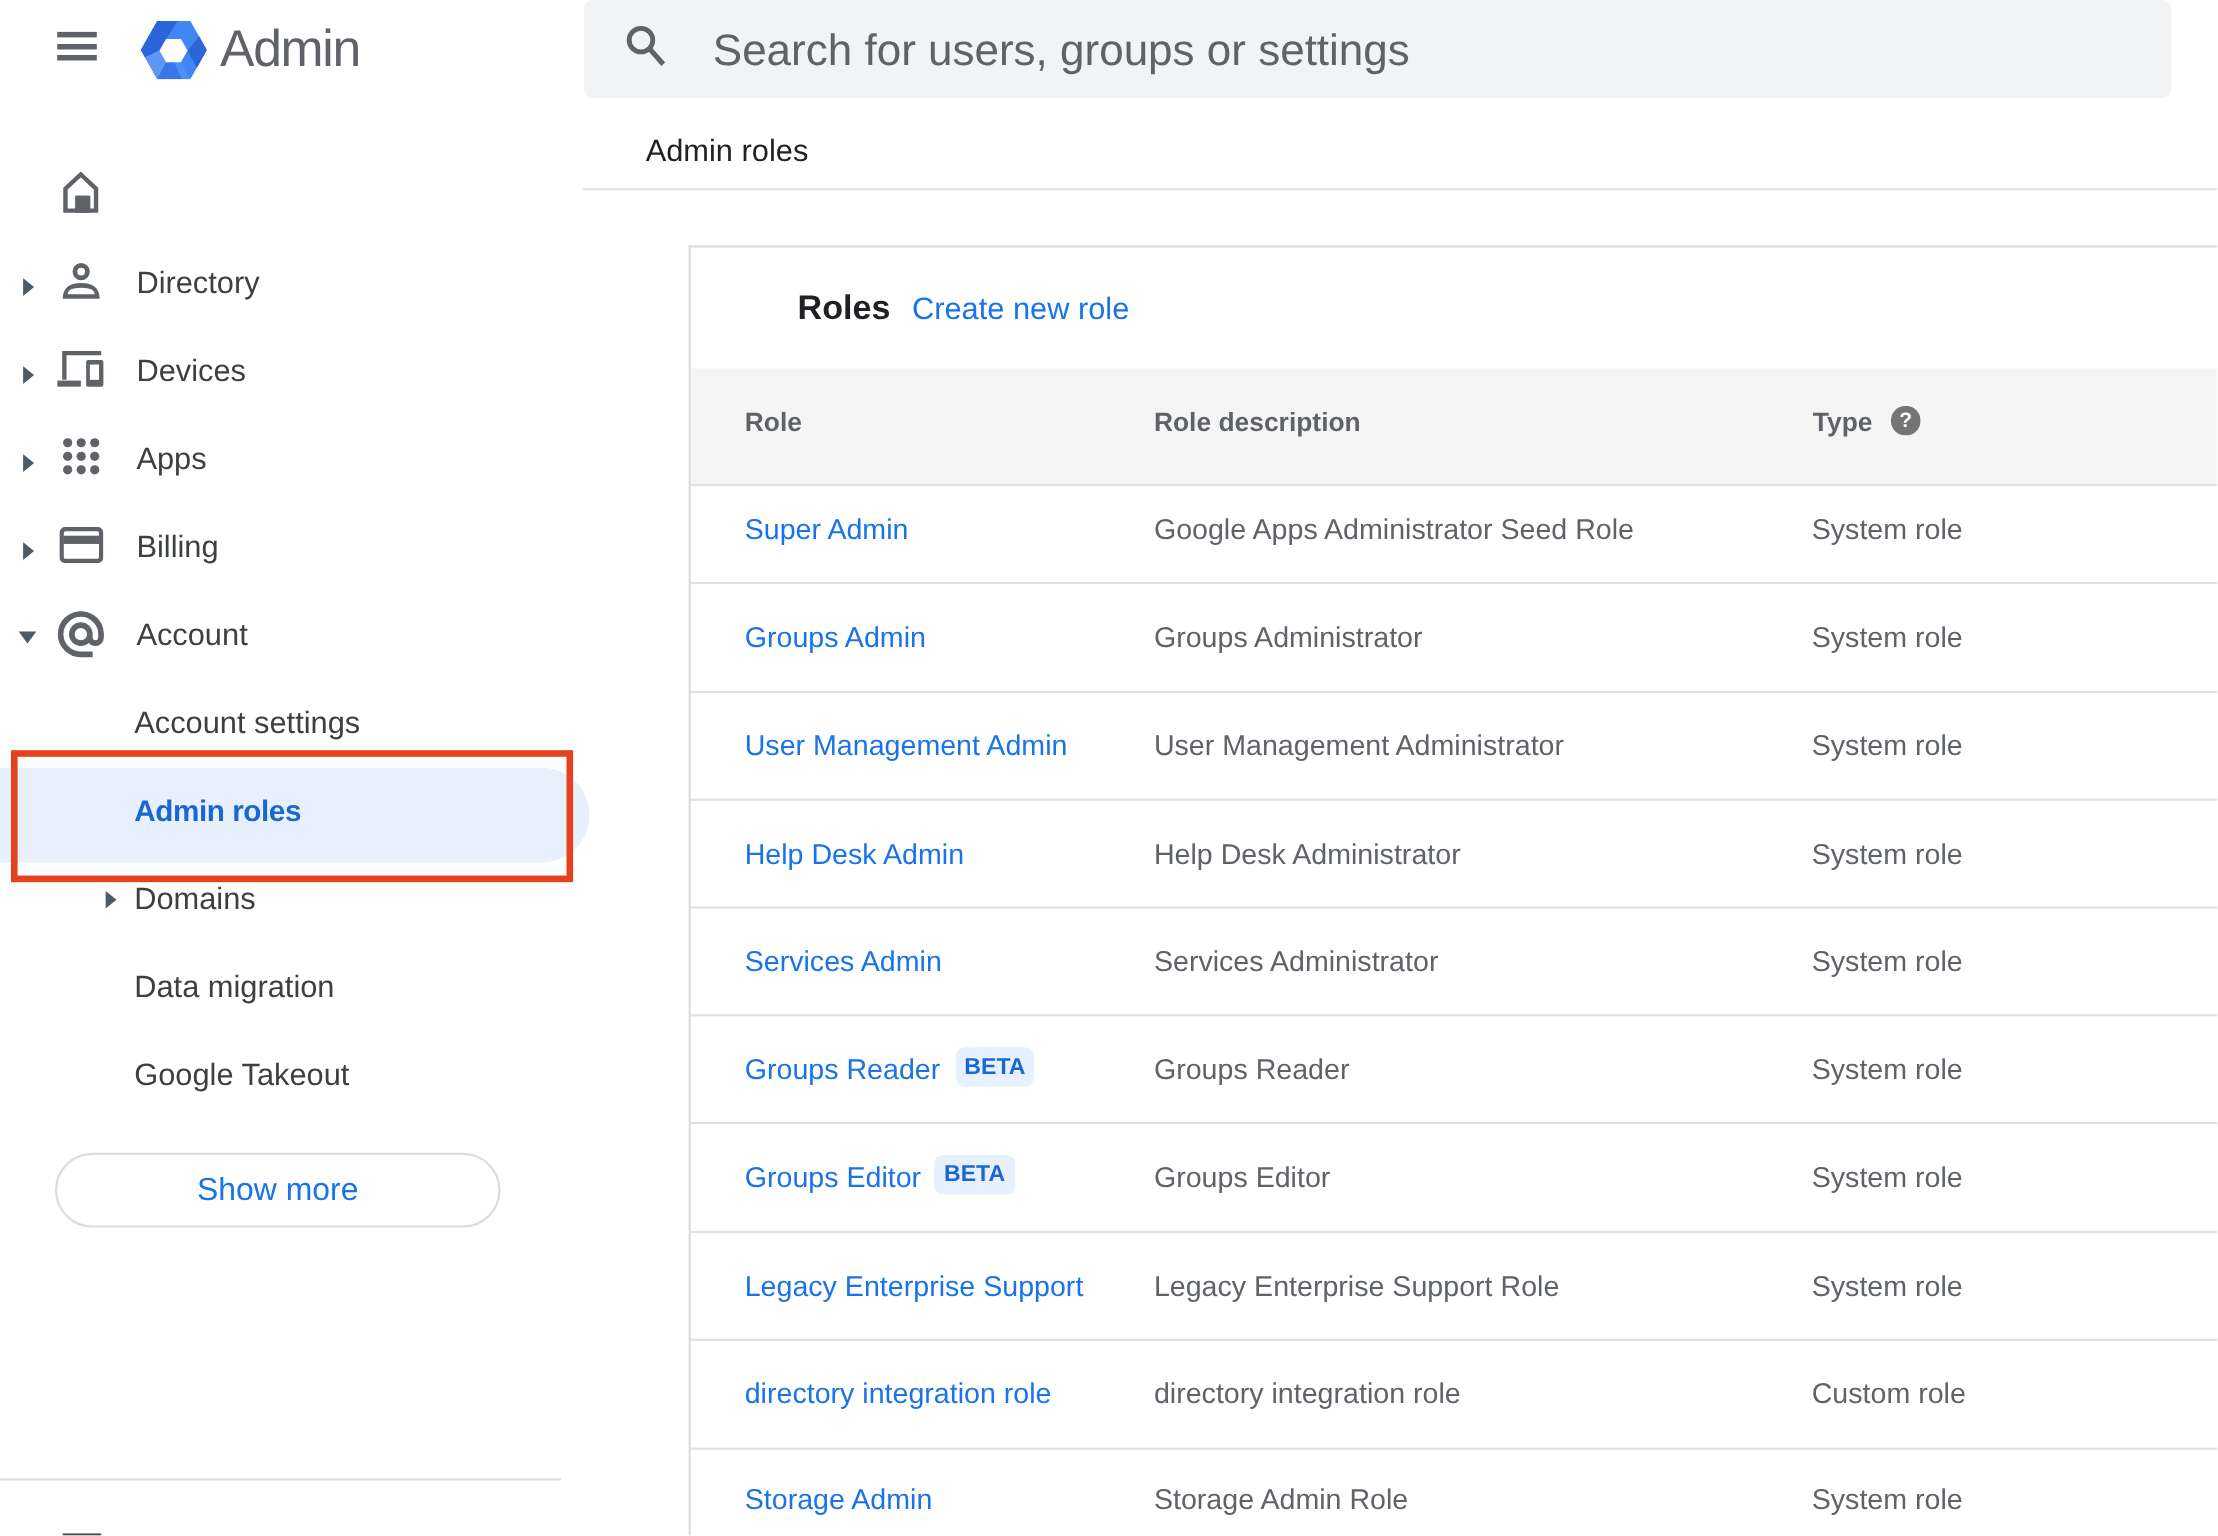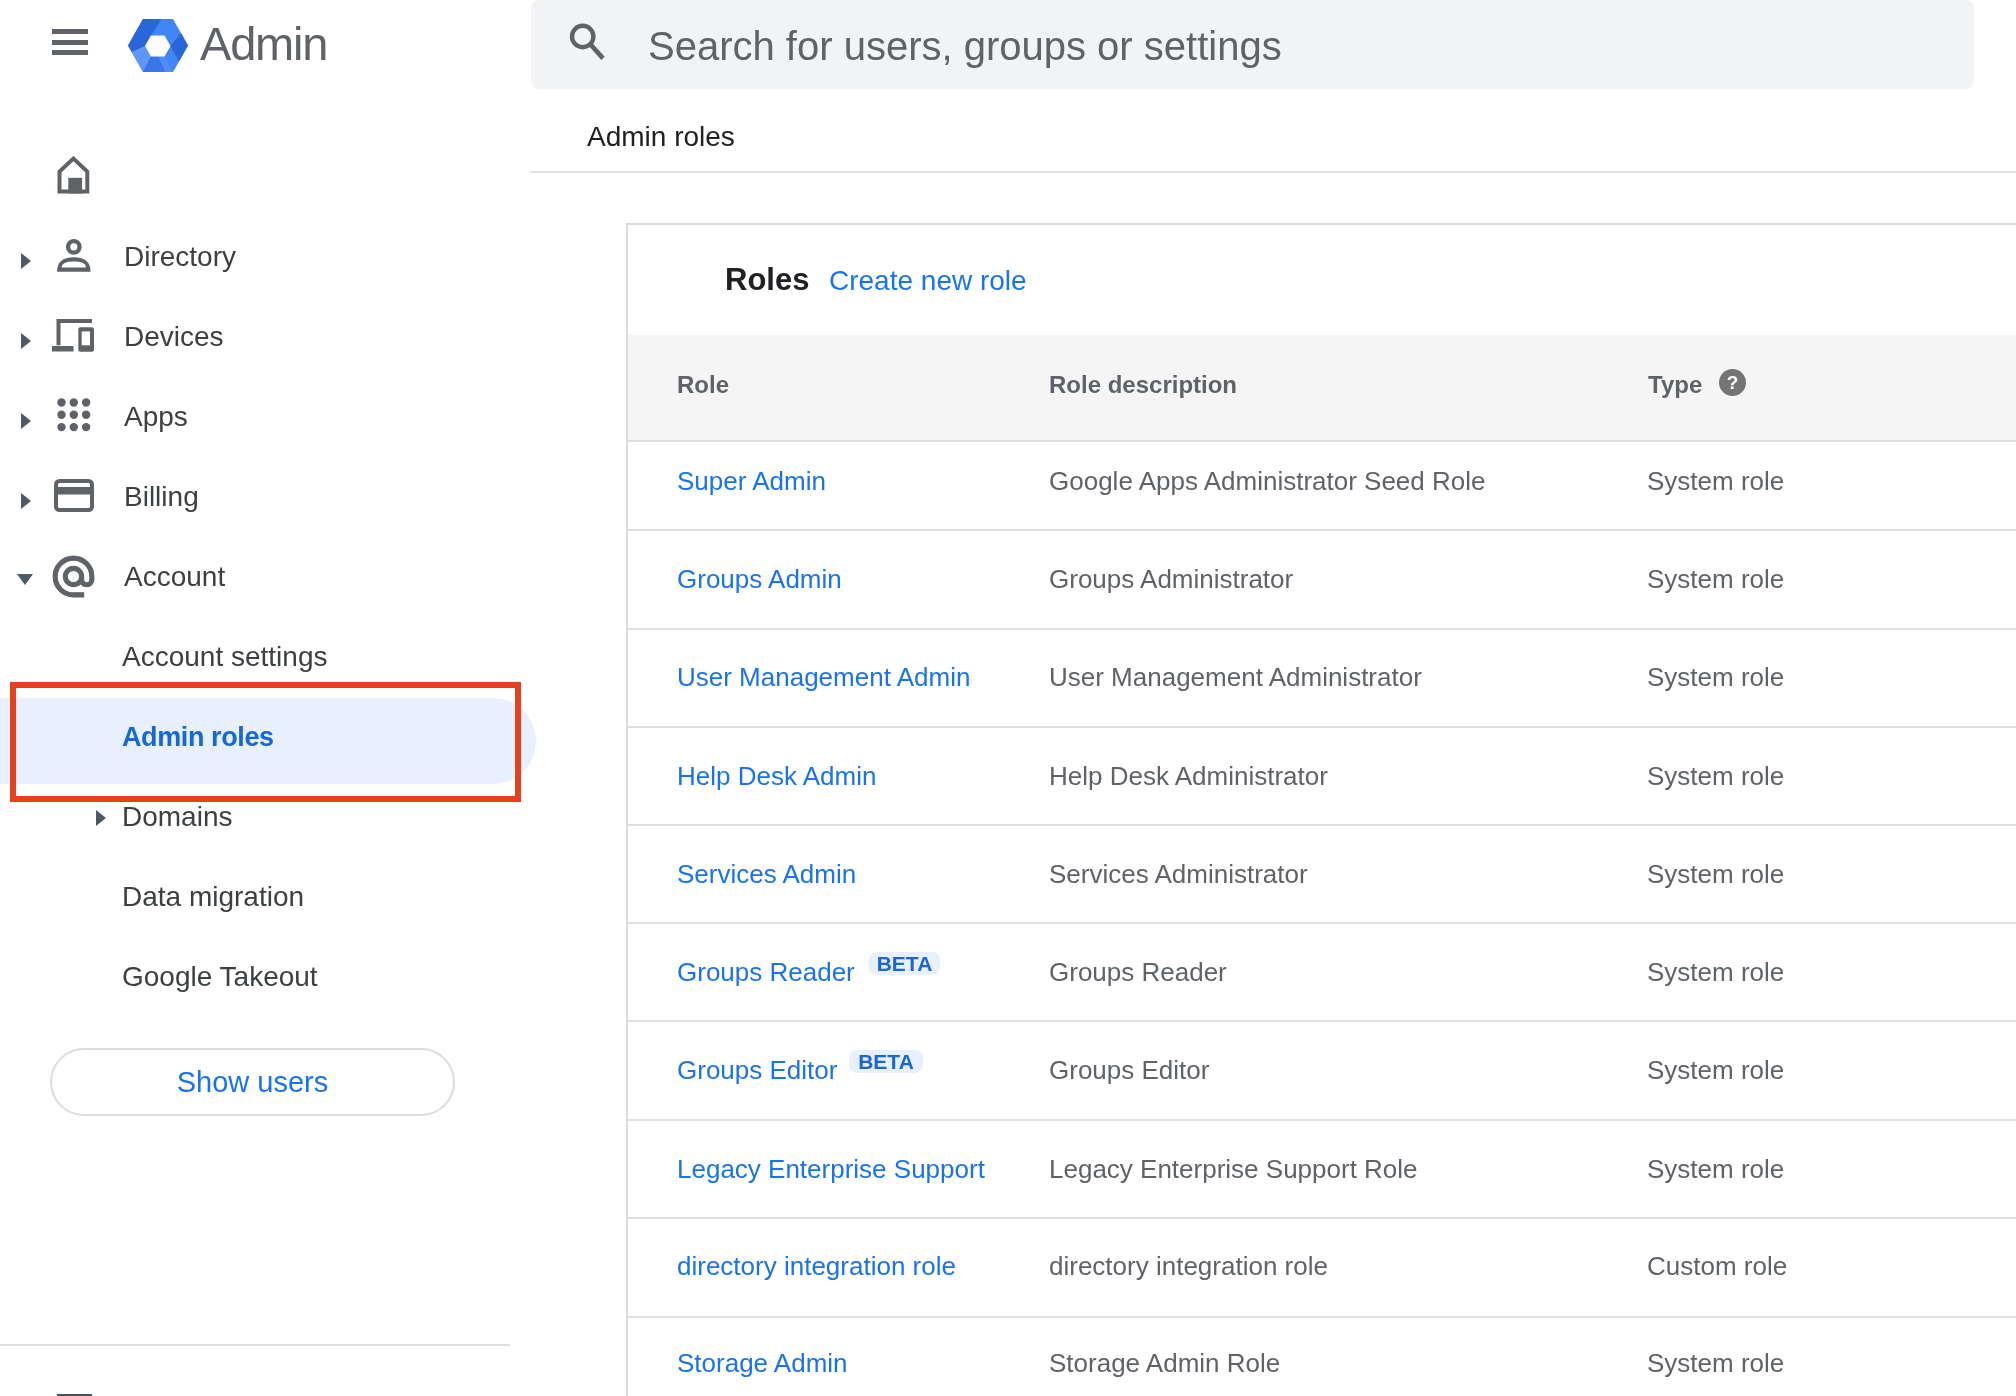--- a/index.html
+++ b/index.html
@@ -8,21 +8,21 @@
 .abs { position:absolute; white-space:nowrap; line-height:1; }
 .nav-item { position:absolute; left:0; width:530px; height:80px; display:flex; align-items:center; }
 .nav-text { font-size:28px; color:#3c4043; line-height:1; }
 .icon { position:absolute; }
 .caret { position:absolute; width:0; height:0; }
 .caret-r { border-top:8px solid transparent; border-bottom:8px solid transparent; border-left:10px solid #4d5a63; }
 .caret-d { border-left:8px solid transparent; border-right:8px solid transparent; border-top:11px solid #4d5a63; }
 .row-divider { position:absolute; left:627px; right:0; height:2px; background:#e0e0e0; }
 .link { color:#1a73e8; }
 .gray { color:#5f6368; }
-.beta { position:absolute; height:23px; background:#e8f0fe; border-radius:8px; color:#1967d2; font-weight:bold; font-size:21px; display:flex; align-items:center; justify-content:center; }
+.beta { position:absolute; height:36px; background:#e8f0fe; border-radius:8px; color:#1967d2; font-weight:bold; font-size:21px; display:flex; align-items:center; justify-content:center; }
 </style>
 </head>
 <body>
 <div id="page">
 
   <div class="abs" style="left:52px; top:29px; width:36px; height:5px; background:#5f6368;"></div>
   <div class="abs" style="left:52px; top:39.5px; width:36px; height:5px; background:#5f6368;"></div>
   <div class="abs" style="left:52px; top:50px; width:36px; height:5px; background:#5f6368;"></div>
 
   <svg class="abs" style="left:128px; top:19px;" width="60" height="53" viewBox="0 0 60 53">
@@ -123,21 +123,21 @@
 
   <div class="nav-item" style="top:857px;">
       <div class="nav-text" style="margin-left:122px;">Data migration</div>
     </div>
 
   <div class="nav-item" style="top:937px;">
       <div class="nav-text" style="margin-left:122px;">Google Takeout</div>
     </div>
 
   <div class="abs" style="left:50px; top:1048px; width:405px; height:68px; border:2px solid #dadce0; border-radius:34px; display:flex; align-items:center; justify-content:center;">
-    <span style="font-size:29px; color:#1a73e8;">Show users</span>
+    <span style="font-size:29px; color:#1a73e8;">Show more</span>
   </div>
 
   <div class="abs" style="left:0; top:1344px; width:510px; height:2px; background:#e0e0e0;"></div>
   <div class="abs" style="left:57px; top:1394px; width:35px; height:2px; background:#4a4f54;"></div>
 
   <div class="abs" style="left:587px; top:123px; font-size:28px; color:#202124;">Admin roles</div>
   <div class="abs" style="left:530px; top:171px; width:1486px; height:2px; background:#e3e3e3;"></div>
 
   <div class="abs" style="left:626px; top:223px; width:1390px; height:1173px; border-left:2px solid #dadce0; border-top:2px solid #dadce0; background:#fff;"></div>
 

